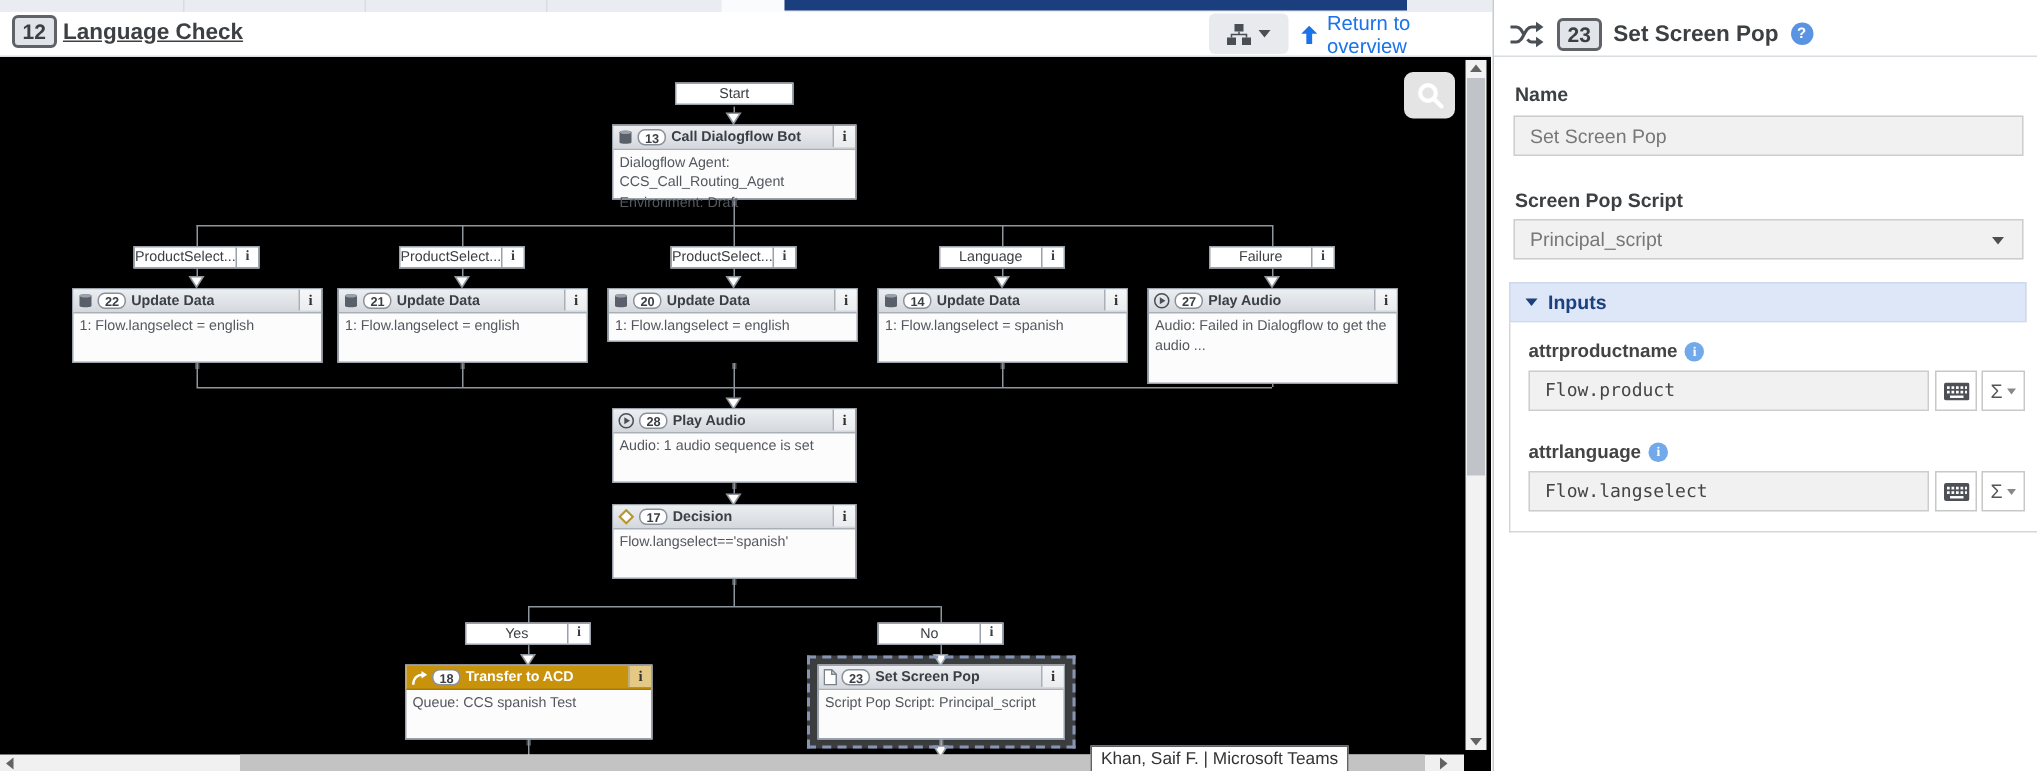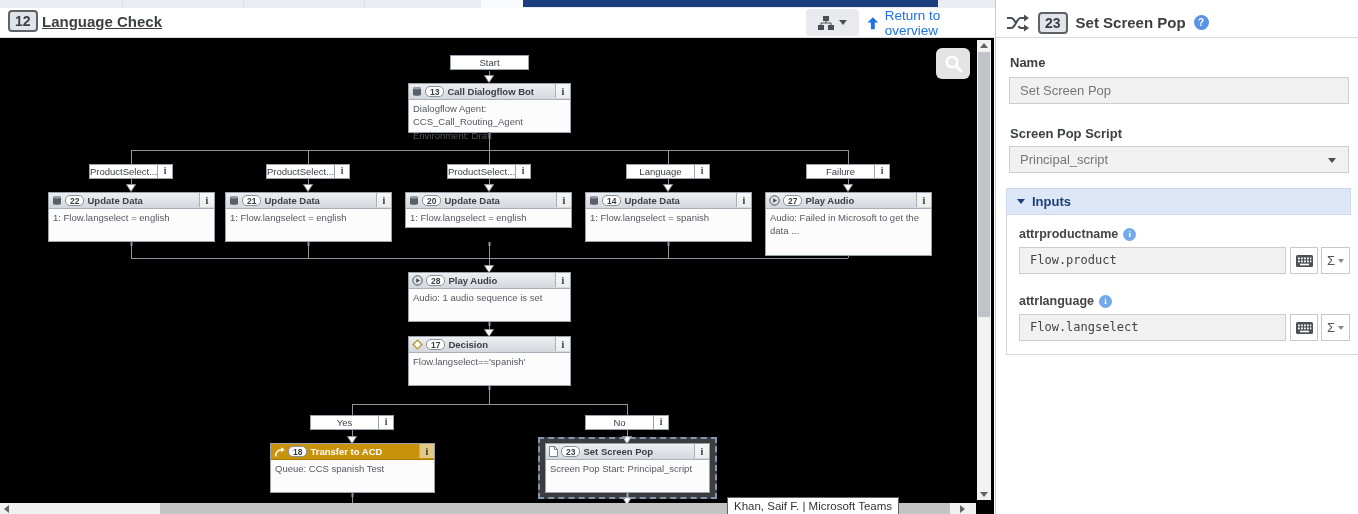--- a/index.html
+++ b/index.html
@@ -280,21 +280,21 @@
       <div class="nhdr">
         <svg width="11" height="11" viewBox="0 0 11 11">
             <circle cx="5.5" cy="5.5" r="4.7" fill="none" stroke="#4a4f55"></circle>
             <path d="M4.2 3.2 L8 5.5 L4.2 7.8 Z" fill="#4a4f55"></path>
           </svg>
         <span class="nid">27</span>
         <span class="ntitle">Play Audio</span>
         <span class="ibox">i</span>
       </div>
       <div class="nbody">
-          <div>Audio: Failed in Microsoft to get the data ...</div>
+          <div>Audio: Failed in Dialogflow to get the audio ...</div>
         </div>
     </div>
 
     <div class="node" style="left:408px;top:234px;width:163px;height:50px">
       <div class="nhdr">
         <svg width="11" height="11" viewBox="0 0 11 11">
             <circle cx="5.5" cy="5.5" r="4.7" fill="none" stroke="#4a4f55"></circle>
             <path d="M4.2 3.2 L8 5.5 L4.2 7.8 Z" fill="#4a4f55"></path>
           </svg>
         <span class="nid">28</span>
@@ -349,21 +349,21 @@
       <div class="nhdr">
         <svg width="9" height="11" viewBox="0 0 9 11">
             <path d="M0.5 0.5 H5.5 L8.5 3.5 V10.5 H0.5 Z" fill="#fff" stroke="#7a828c"></path>
             <path d="M5.5 0.5 V3.5 H8.5" fill="none" stroke="#7a828c"></path>
           </svg>
         <span class="nid">23</span>
         <span class="ntitle">Set Screen Pop</span>
         <span class="ibox">i</span>
       </div>
       <div class="nbody">
-          <div>Screen Pop Start: Principal_script</div>
+          <div>Script Pop Script: Principal_script</div>
         </div>
     </div>
 
     <div id="zoombtn">
       <svg width="19" height="19" viewBox="0 0 19 19">
           <circle cx="8" cy="8" r="5.2" fill="none" stroke="#fff" stroke-width="2.8"></circle>
           <path d="M12.2 12.2 L17 17" stroke="#fff" stroke-width="2.8" stroke-linecap="round"></path>
         </svg>
     </div>
 

